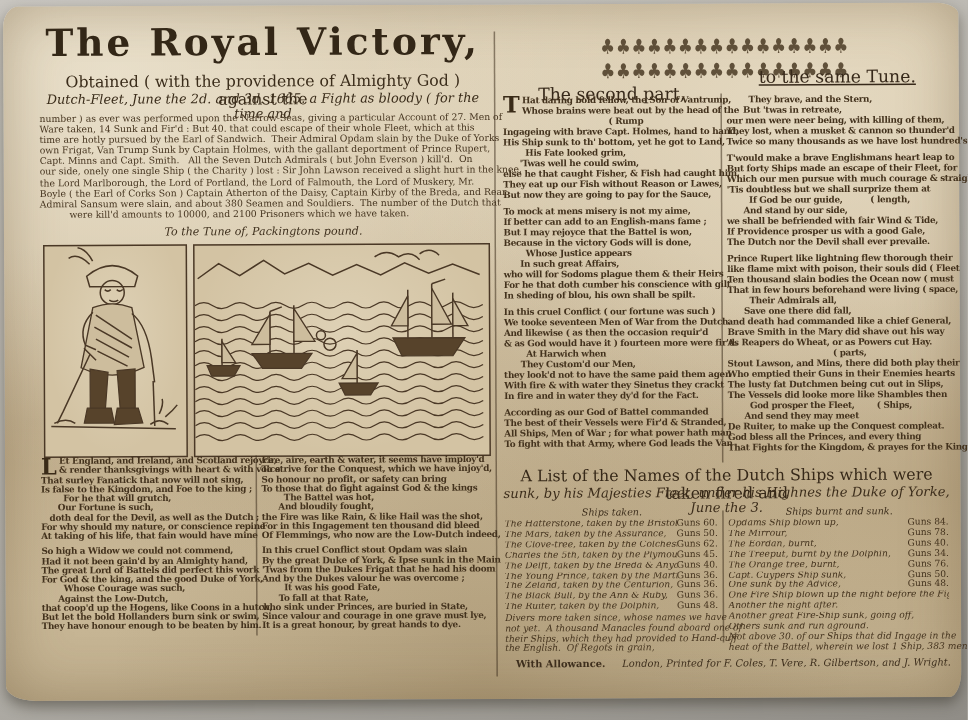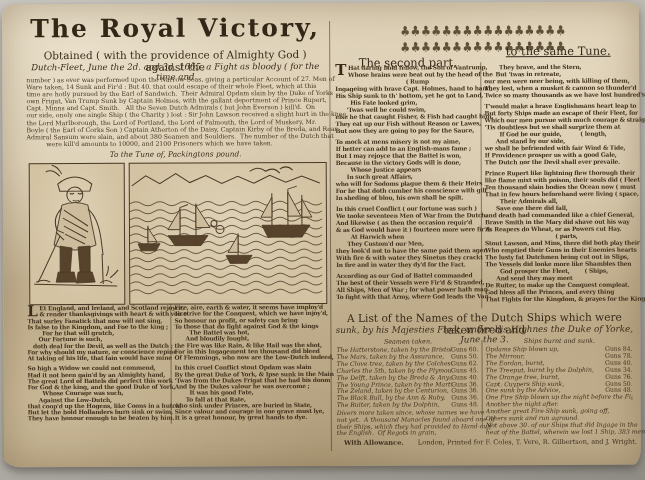--- a/index.html
+++ b/index.html
@@ -66,21 +66,21 @@
   .shipcol .ship-name{font-style:italic;white-space:nowrap;overflow:hidden;}
   .shipcol .ship-guns{white-space:nowrap;}
   #taken-col{left:333px;top:344px;width:142px;}
   #burnt-col{left:482px;top:344px;width:147px;}
   .notelines .pline{font-size:6.1px;line-height:6.8px;white-space:pre;
       font-style:italic;color:#45341f;}
   #taken-note{left:333px;top:407px;width:142px;}
   #burnt-note{left:482px;top:420px;width:148px;}
   #allowance{left:340px;top:436px;width:80px;font-size:6.6px;font-weight:bold;
              }
-  #imprint{left:408px;top:436px;width:225px;font-size:6.6px;text-align:right;}
+  #imprint{left:408px;top:436px;width:225px;font-size:6.6px;font-style:italic;}
   svg .wln{stroke:#4a3826;fill:none;stroke-width:1;}
   svg .wfl{fill:#57432b;stroke:#4a3826;stroke-width:.8;}
   svg .wsl{fill:#cdbd9d;stroke:#4a3826;stroke-width:.9;}
 </style>
 </head>
 <body>
 
 <div id="stage">
   <div id="paper">
 
@@ -304,21 +304,21 @@
         <div class="vline">        God prosper the Fleet,        ( Ships,</div>
         <div class="vline">      And send they may meet</div>
         <div class="vline">De Ruiter, to make up the Conquest compleat.</div>
         <div class="vline">God bless all the Princes, and every thing</div>
         <div class="vline">That Fights for the Kingdom, &amp; prayes for the King.</div>
       </div>
 
 
     <div class="abs ctr" id="list-h1">A List of the Names of the Dutch Ships which were taken fired and</div>
     <div class="abs ctr" id="list-h2">sunk, by his Majesties Fleet, under his Highnes the Duke of Yorke, June the 3.</div>
-    <div class="abs ctr colhead" id="taken-head">Seamen taken.</div>
+    <div class="abs ctr colhead" id="taken-head">Ships taken.</div>
     <div class="abs ctr colhead" id="burnt-head">Ships burnt and sunk.</div>
 
     <div class="abs shipcol" id="taken-col">
         <div class="ship-row">
           <span class="ship-name">The Hatterstone, taken by the Bristol,</span>
           <span class="ship-guns">Guns 60.</span>
         </div>
         <div class="ship-row">
           <span class="ship-name">The Mars, taken by the Assurance,</span>
           <span class="ship-guns">Guns 50.</span>

